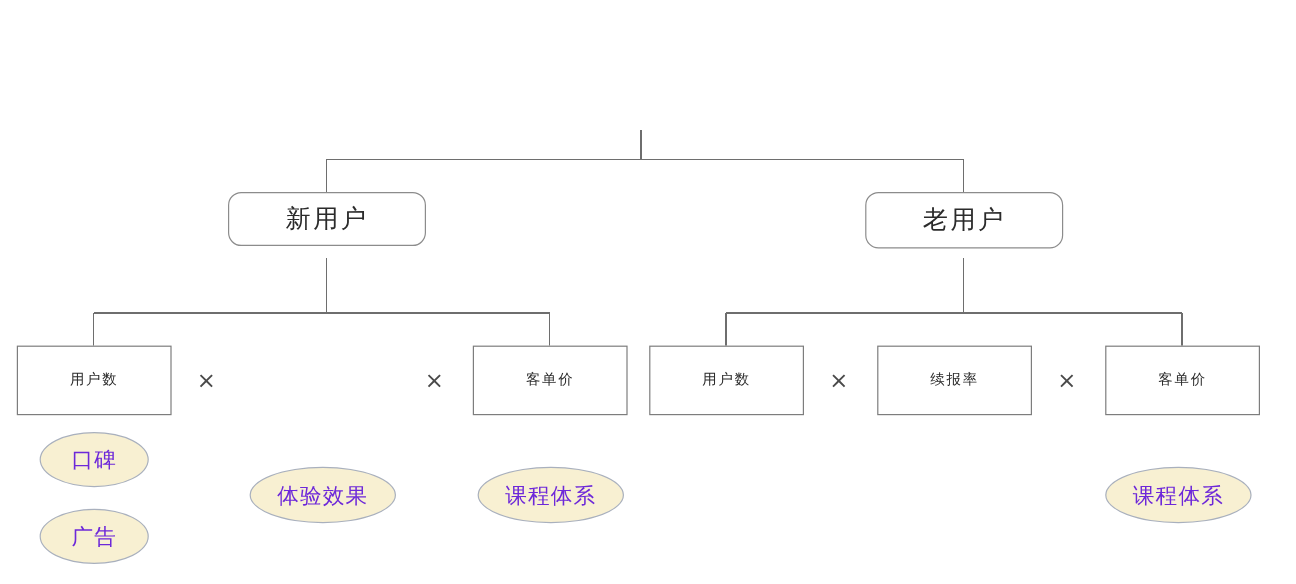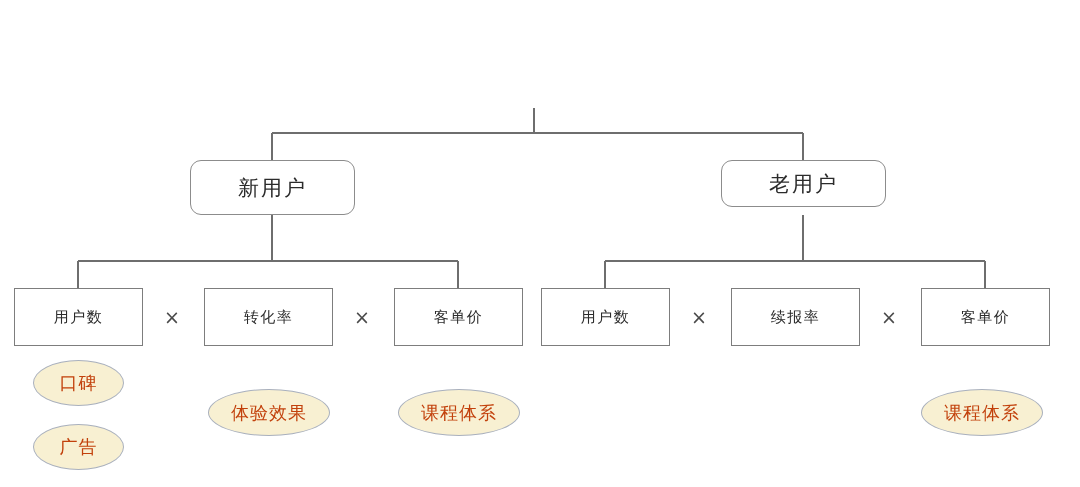--- a/index.html
+++ b/index.html
@@ -48,21 +48,21 @@
   }
   .node-branch {
     border: 1.6px solid #8c8c8c;
     border-radius: 11px;
     font-size: 21px;
     letter-spacing: 2px;
     color: #2b2b2b;
   }
   .node-leaf {
     border: 1.4px solid #7d7d7d;
-    font-size: 15px;
+    font-size: 12px;
     letter-spacing: 1.5px;
     color: #2b2b2b;
   }
   .op {
     position: absolute;
     display: flex;
     align-items: center;
     justify-content: center;
     font-size: 19px;
     color: #4a4a4a;
@@ -72,21 +72,21 @@
     position: absolute;
     box-sizing: border-box;
     display: flex;
     align-items: center;
     justify-content: center;
     background: #f8f0d2;
     border: 1.5px solid #a9b0bd;
     border-radius: 50%;
     font-size: 18px;
     letter-spacing: 1px;
-    color: #c2410c;
+    color: #6d28d9;
     text-align: center;
   }
 </style>
 </head>
 <body>
 
 <div id="diagram-root">
 
   <svg class="connectors" viewBox="0 0 1080 487">
     <g stroke="#6e6e6e" stroke-width="1.4" fill="none" shape-rendering="crispEdges">
@@ -104,29 +104,28 @@
       <line x1="458" y1="261" x2="458" y2="288"></line>
 
       <line x1="803" y1="215" x2="803" y2="261"></line>
       <line x1="605" y1="261" x2="985" y2="261"></line>
       <line x1="605" y1="261" x2="605" y2="288"></line>
       <line x1="985" y1="261" x2="985" y2="288"></line>
     </g>
   </svg>
 
 
-  <div class="node node-branch" style="left:190px; top:160px; width:165px; height:55px;">新用户</div>
+  <div class="node node-branch" style="left:190px; top:160px; width:165px; height:45px;">新用户</div>
 
   <div class="node node-branch" style="left:721px; top:160px; width:165px; height:47px;">老用户</div>
 
   <div class="node node-leaf" style="left:14px; top:288px; width:129px; height:58px;">用户数</div>
 
   <div class="op" style="left:155px; top:288px; width:34px; height:58px;">×</div>
 
-  <div class="node node-leaf" style="left:204px; top:288px; width:129px; height:58px;">转化率</div>
 
   <div class="op" style="left:345px; top:288px; width:34px; height:58px;">×</div>
 
   <div class="node node-leaf" style="left:394px; top:288px; width:129px; height:58px;">客单价</div>
 
   <div class="node node-leaf" style="left:541px; top:288px; width:129px; height:58px;">用户数</div>
 
   <div class="op" style="left:682px; top:288px; width:34px; height:58px;">×</div>
 
   <div class="node node-leaf" style="left:731px; top:288px; width:129px; height:58px;text-align:right;">续报率</div>

